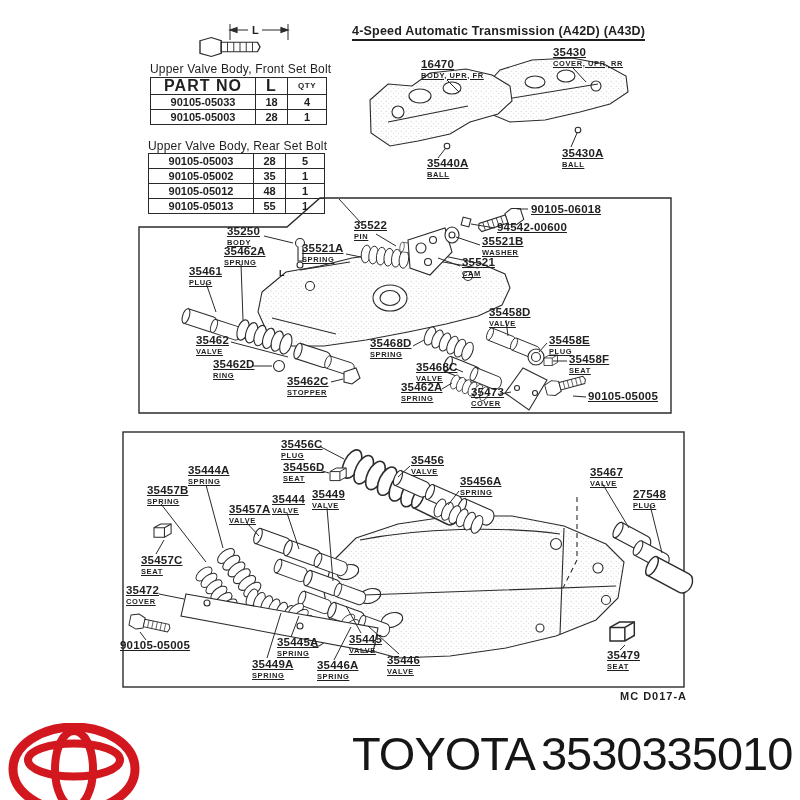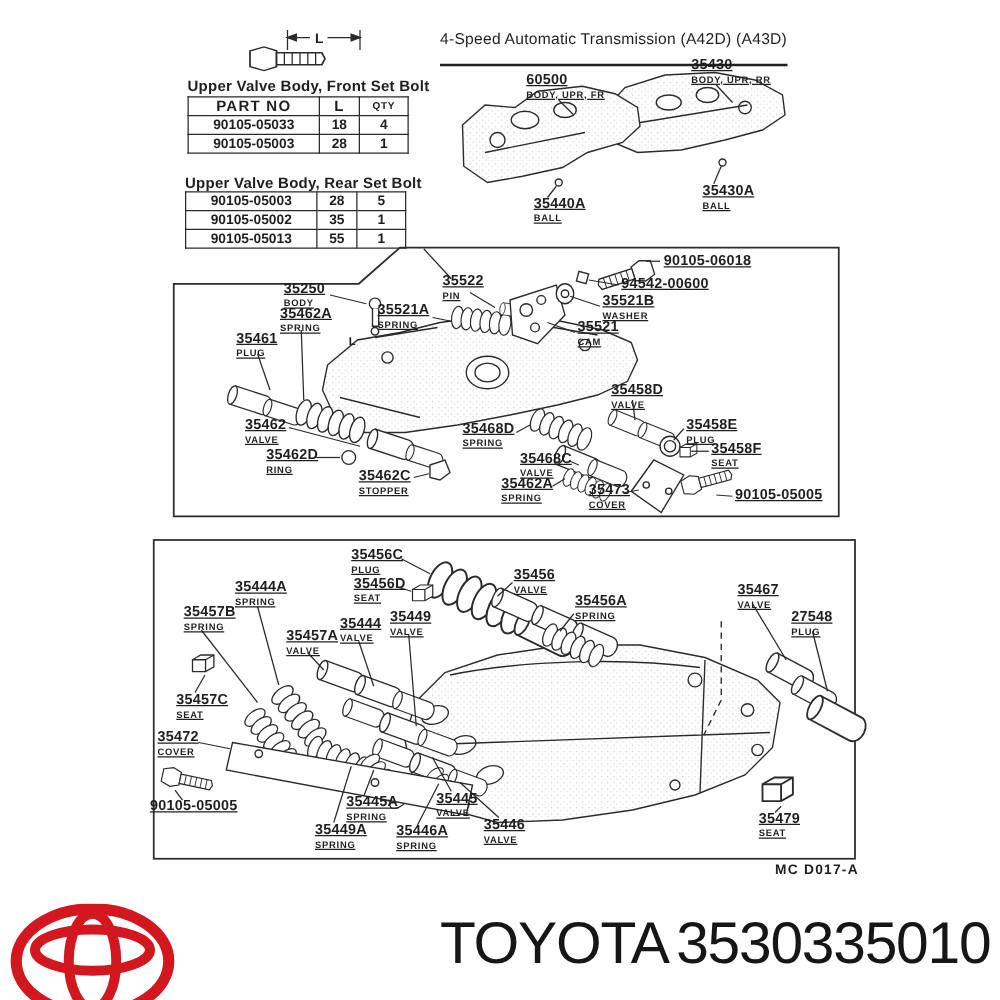--- a/index.html
+++ b/index.html
@@ -5,30 +5,30 @@
   html,body{margin:0;padding:0;background:#ffffff;}
   .page{position:relative;width:800px;height:800px;background:#ffffff;overflow:hidden;
         font-family:"Liberation Sans", sans-serif;color:#1f1f1f;}
   svg text{font-family:"Liberation Sans", sans-serif;}
   .art{position:absolute;left:0;top:0;}
   
   .lab{position:absolute;line-height:1;white-space:nowrap;text-decoration:underline;}
   .lab .num{display:block;font-size:11.5px;font-weight:bold;letter-spacing:.2px;}
   .lab .sub{display:block;font-size:7.5px;font-weight:bold;letter-spacing:.6px;margin-top:1px;}
   
-  .tbl-title{position:absolute;font-size:12px;font-weight:bold;letter-spacing:.2px;}
-  .diag-title{position:absolute;left:352px;top:24px;font-size:12.5px;font-weight:normal;
-              letter-spacing:.2px;border-bottom:2px solid #1f1f1f;padding-bottom:13px;}
+  .tbl-title{position:absolute;font-size:12px;font-weight:normal;letter-spacing:.2px;}
+  .diag-title{position:absolute;left:352px;top:24px;font-size:12.5px;font-weight:bold;
+              letter-spacing:.2px;border-bottom:2px solid #1f1f1f;padding-bottom:1px;}
   
   .ptable{position:absolute;border-collapse:collapse;table-layout:fixed;}
   .ptable th,.ptable td{border:1.6px solid #2a2a2a;font-weight:bold;text-align:center;
       padding:0;height:14px;font-size:11px;line-height:1;}
   .ptable .c1{width:104px;} .ptable .c2{width:31px;} .ptable .c3{width:38px;}
   .ptable th.qty{font-size:8px;letter-spacing:.5px;}
-  .ptable th.pn{font-size:12px;letter-spacing:1px;}
+  .ptable th.pn{font-size:16px;letter-spacing:1px;}
   
   .mc-code{position:absolute;left:620px;top:690px;font-size:11px;font-weight:bold;letter-spacing:1px;}
   
   .footer-text{position:absolute;left:352px;top:726px;font-size:47px;font-weight:400;
                letter-spacing:-1px;color:#161616;}
   .footer-text span{padding-right:6px;text-align:center;}
   .logo-box{position:absolute;left:5px;top:723px;}
 </style>
 </head>
 <body>
@@ -279,36 +279,41 @@
         <td class="c1">90105-05003</td>
         <td class="c2">28</td>
         <td class="c3">5</td>
         </tr>
       <tr>
         <td>90105-05002</td>
         <td>35</td>
         <td>1</td>
         </tr>
       <tr>
+        <td>90105-05012</td>
+        <td>48</td>
+        <td>1</td>
+        </tr>
+      <tr>
         <td>90105-05013</td>
         <td>55</td>
         <td>1</td>
         </tr>
     </tbody>
   </table>
 
   <div class="diag-title">4-Speed Automatic Transmission (A42D) (A43D)</div>
 
   <div class="lab" style="left:421px;top:59px">
-    <span class="num">60500</span>
+    <span class="num">16470</span>
     <span class="sub">BODY, UPR, FR</span>
     </div>
   <div class="lab" style="left:553px;top:47px">
     <span class="num">35430</span>
-    <span class="sub">BODY, UPR, RR</span>
+    <span class="sub">COVER, UPR, RR</span>
     </div>
   <div class="lab" style="left:427px;top:158px">
     <span class="num">35440A</span>
     <span class="sub">BALL</span>
     </div>
   <div class="lab" style="left:562px;top:148px">
     <span class="num">35430A</span>
     <span class="sub">BALL</span>
     </div>
 

